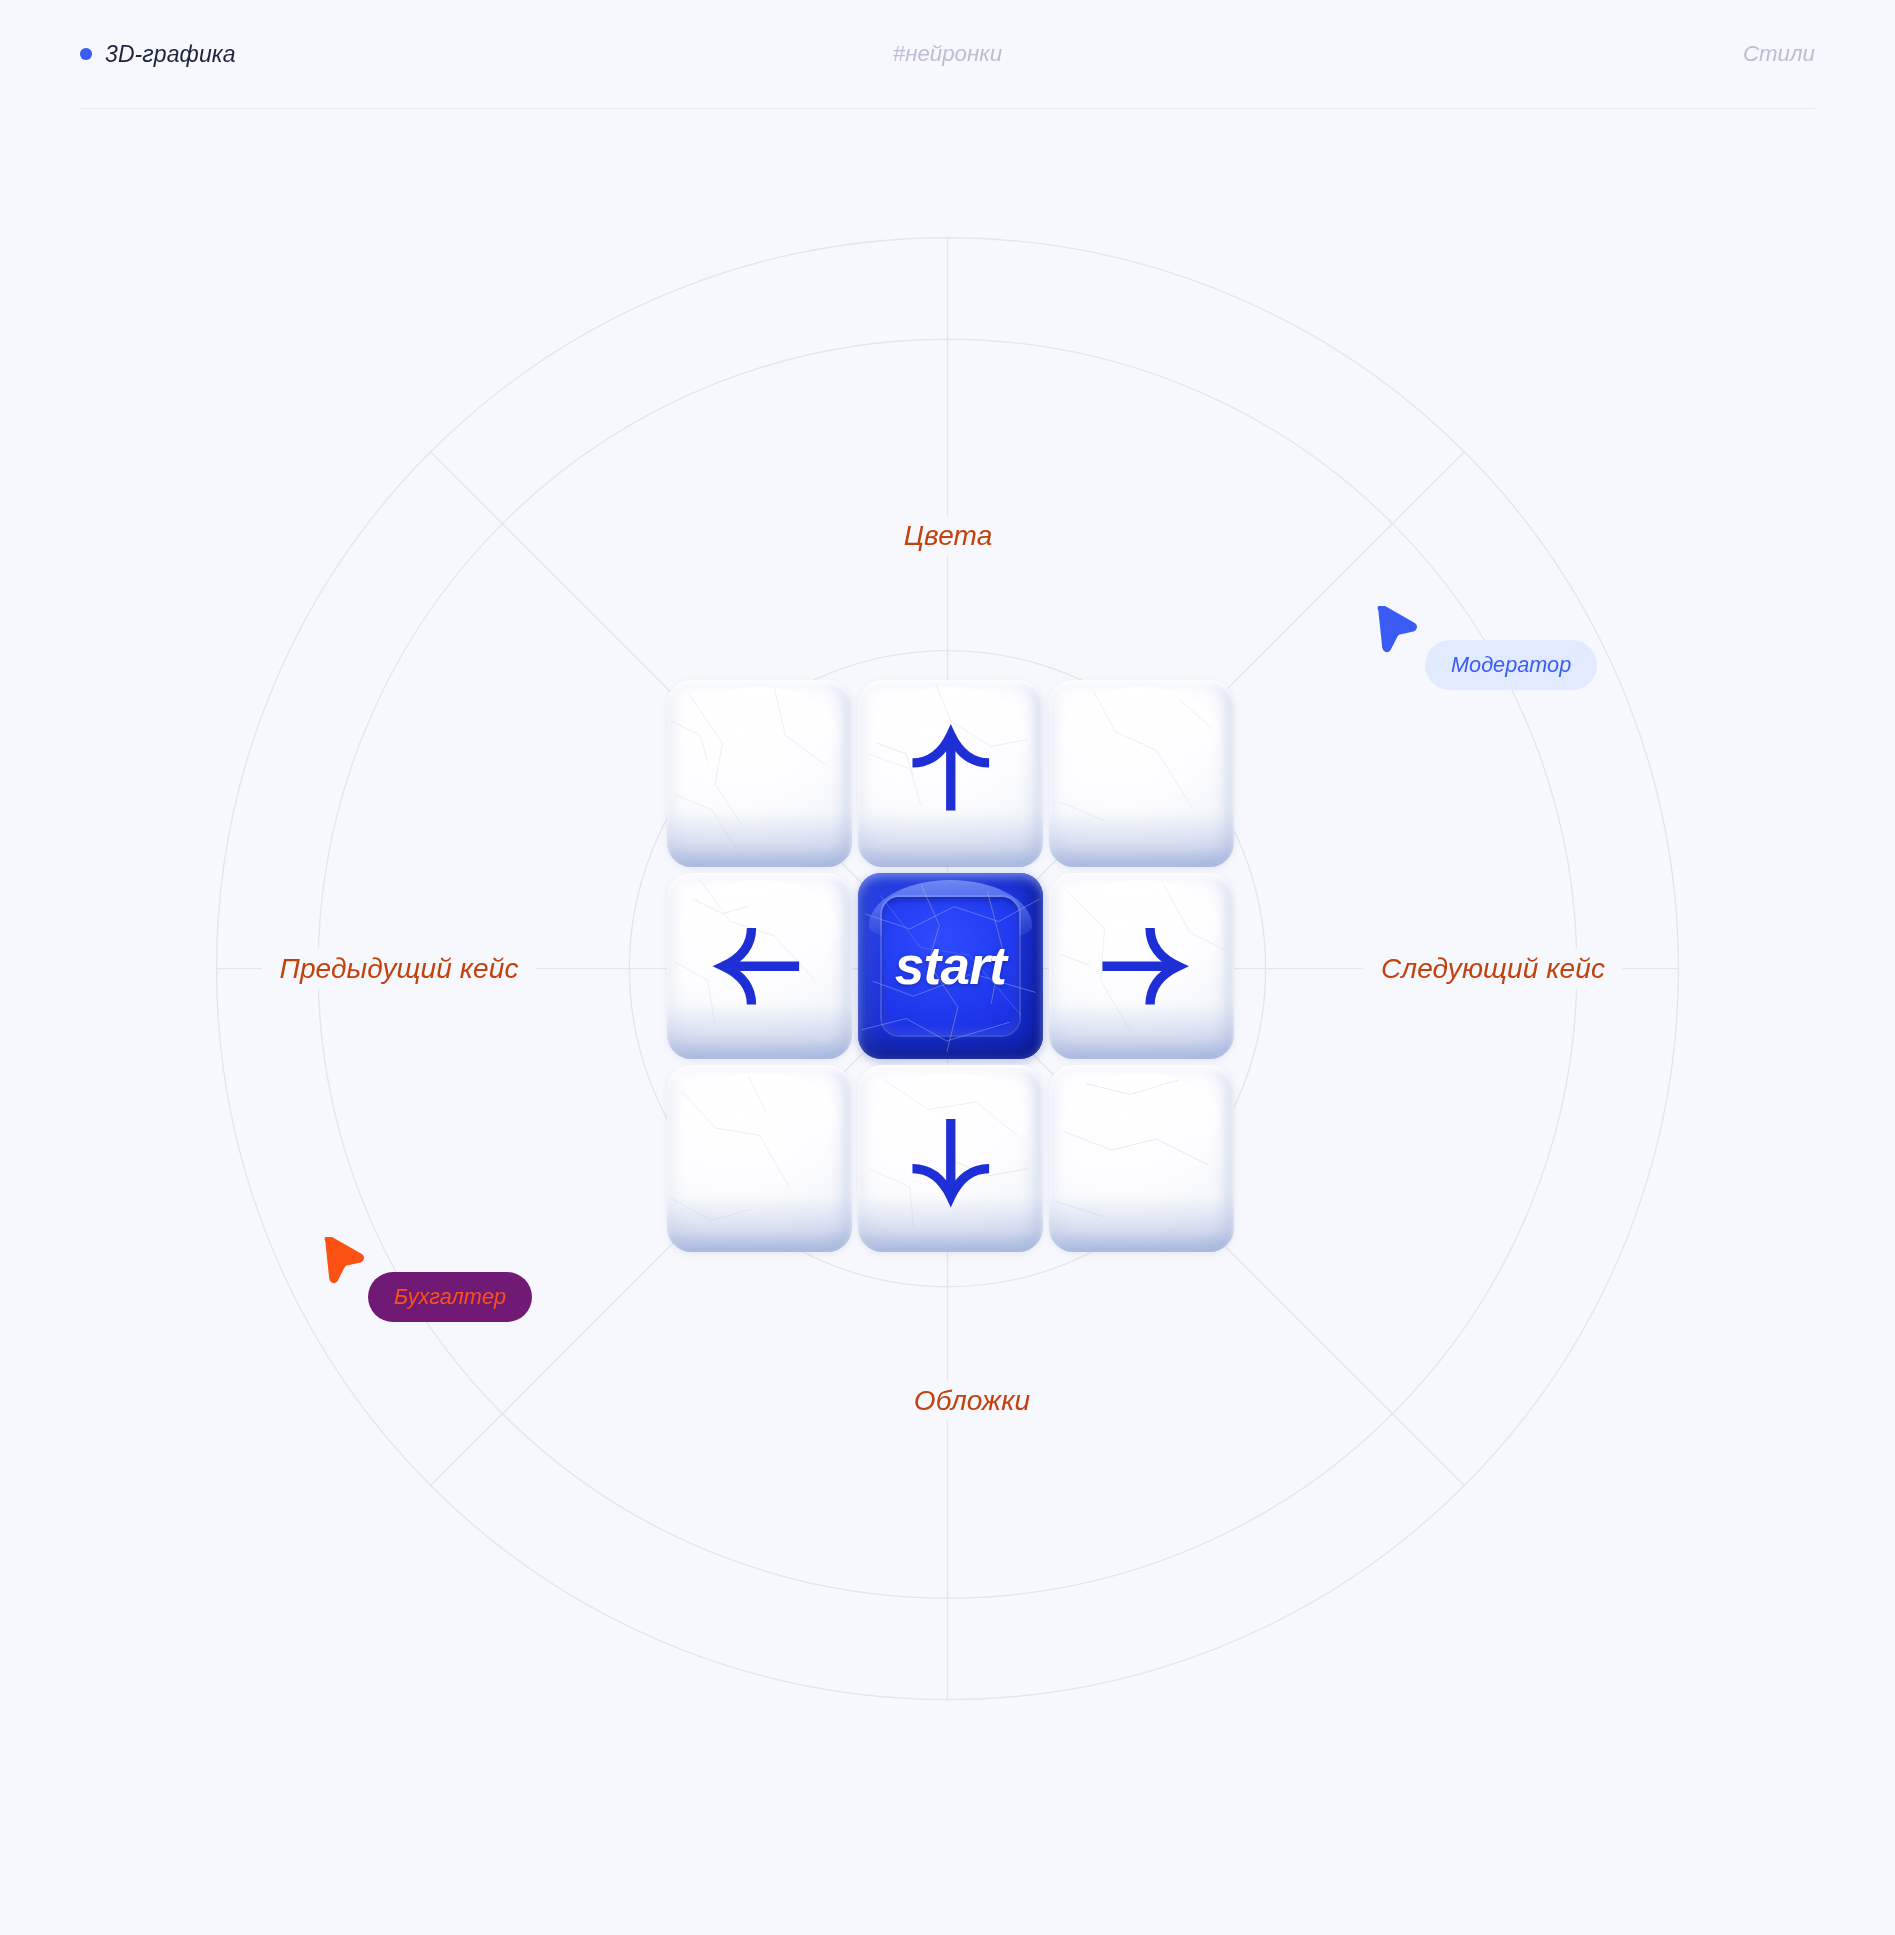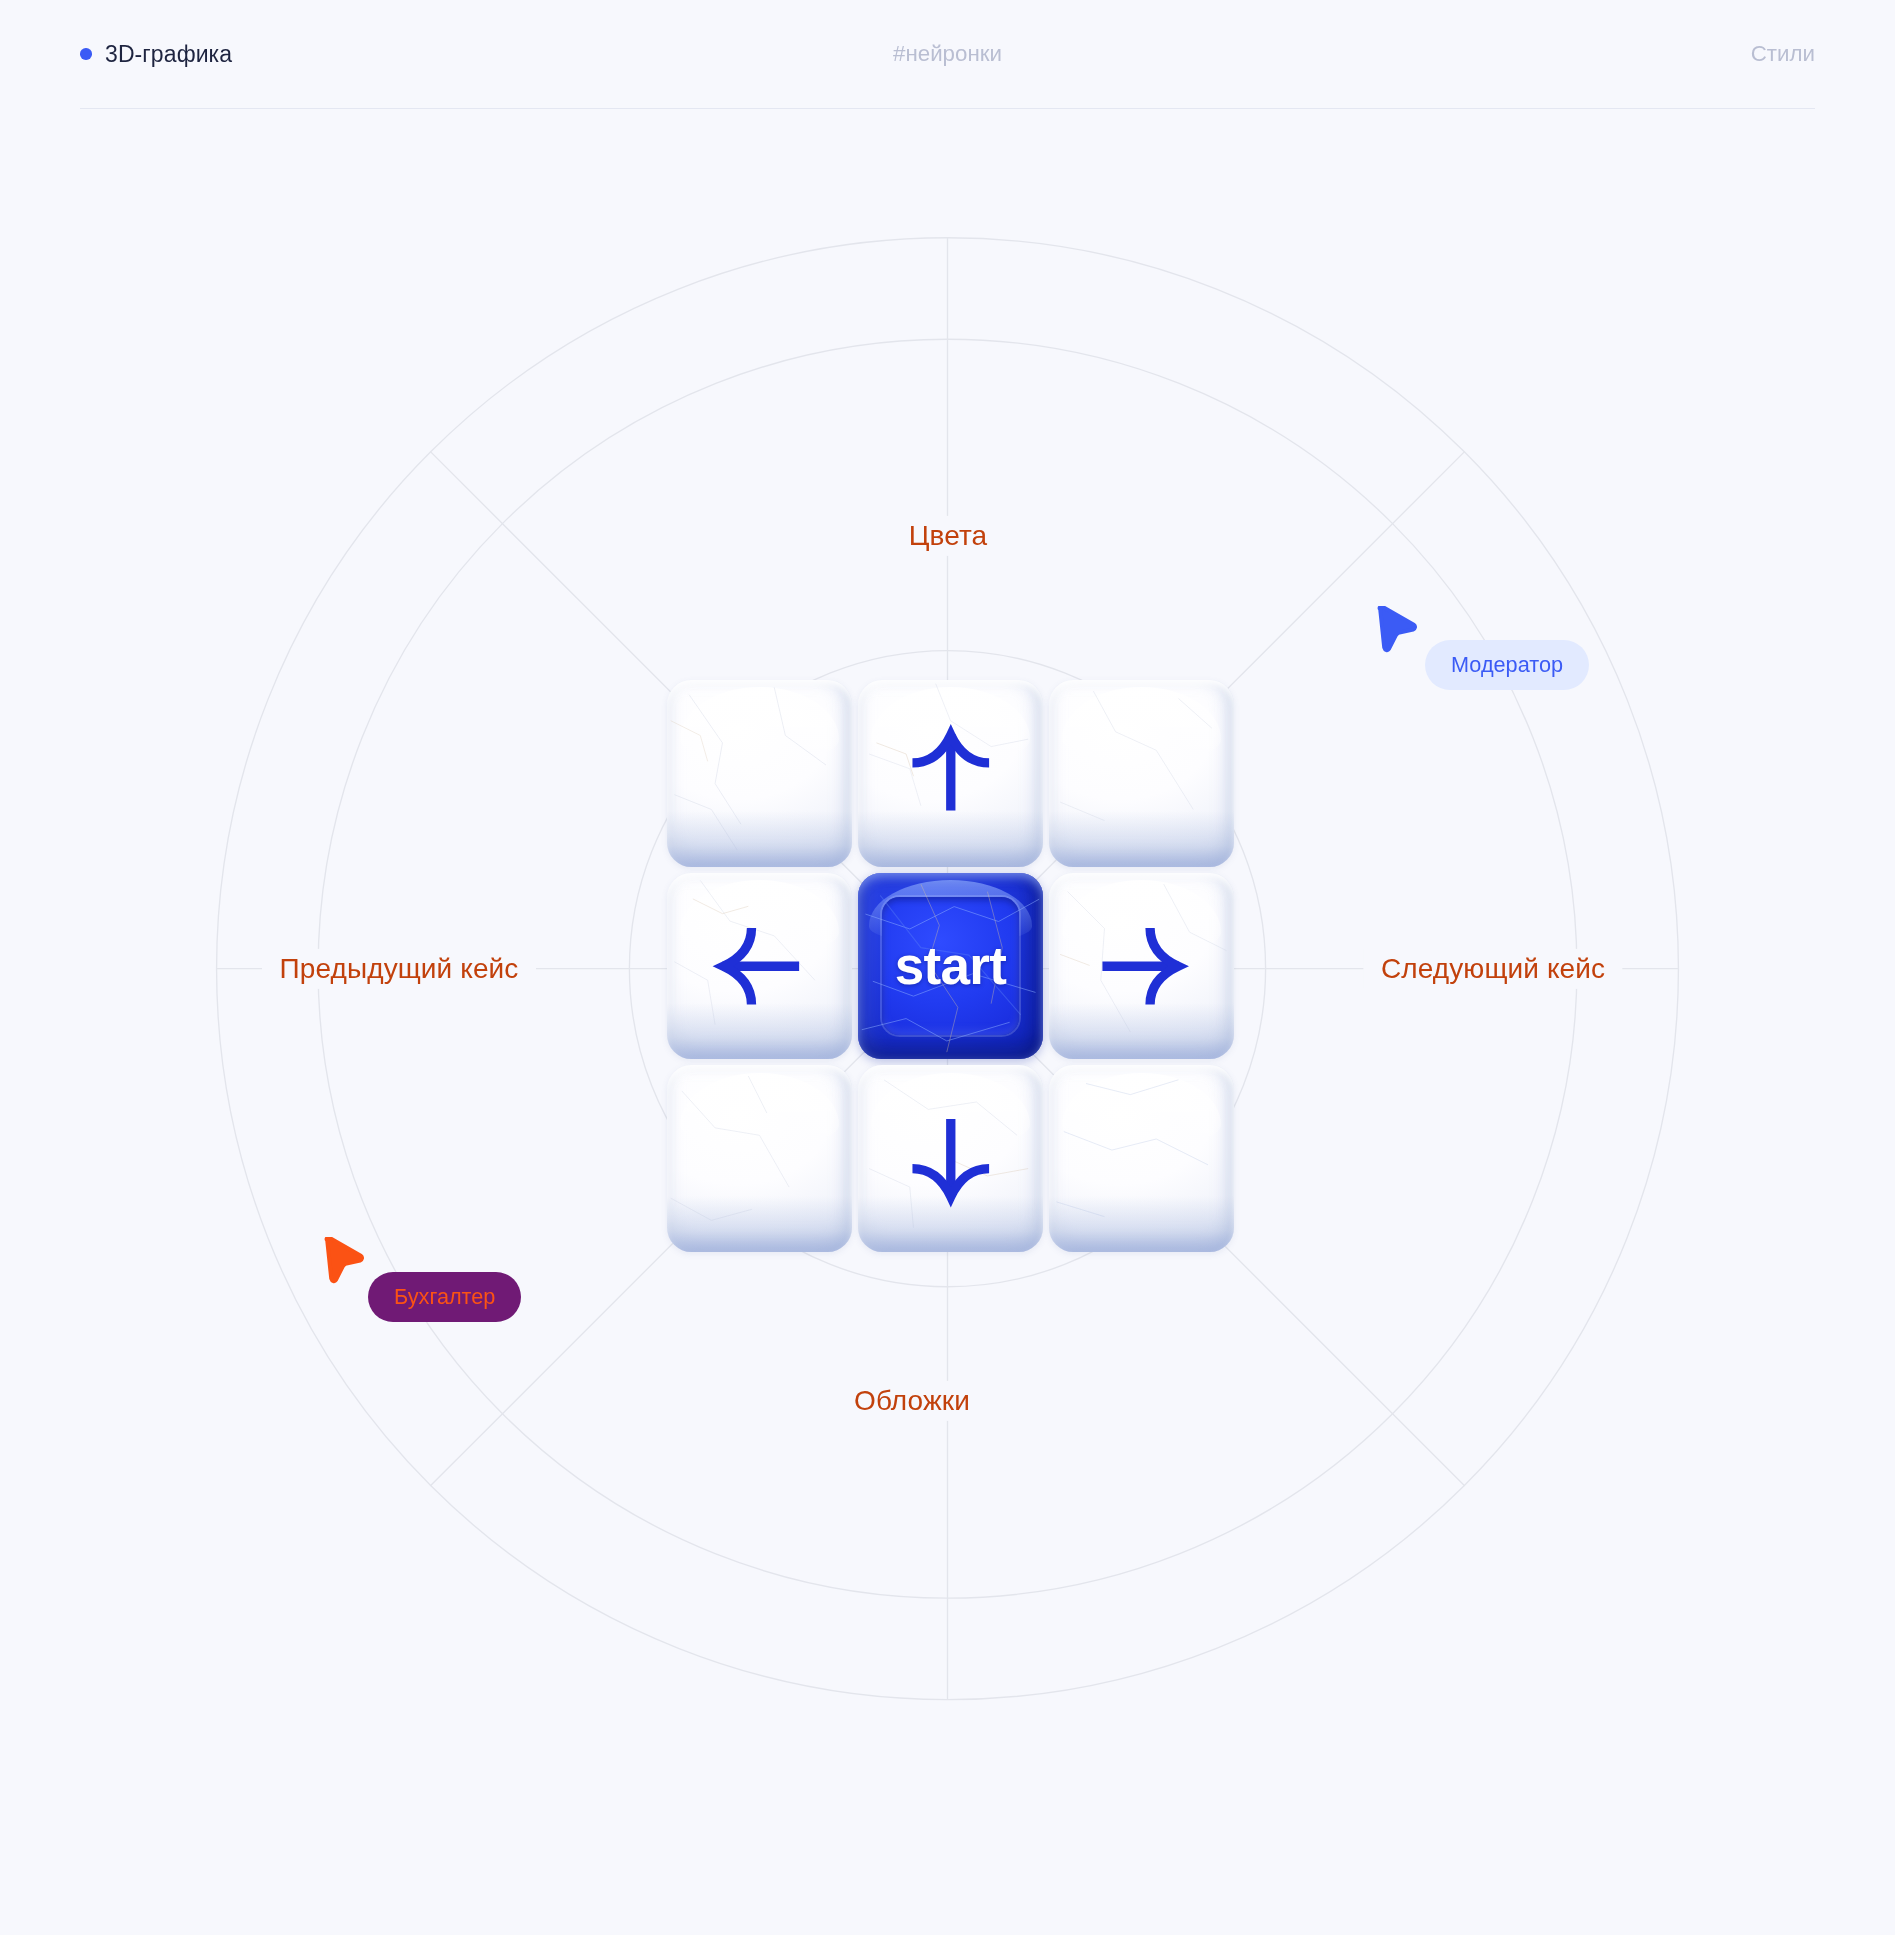--- a/index.html
+++ b/index.html
@@ -10,20 +10,21 @@
     background: #f7f8fd;
     font-family: "Liberation Sans", sans-serif;
     overflow: hidden;
   }
 
   #app {
     position: relative;
     width: 1895px;
     height: 1936px;
     background: #f7f8fd;
+    font-style: italic;
   }
 
   
   .header {
     position: absolute;
     top: 0; left: 0;
     width: 1895px;
     height: 110px;
   }
   .header-inner {
@@ -87,21 +88,21 @@
     position: absolute;
     font-size: 28px;
     color: #c2410c;
     white-space: nowrap;
     background: #f7f8fd;
     padding: 4.1px 17.6px;
     transform: translate(-50%, -50%);
     letter-spacing: 0.1px;
   }
   #label-top    { left: 948px; top: 536px; }
-  #label-bottom { left: 912px; top: 1401px; }
+  #label-bottom { left: 972px; top: 1401px; }
   #label-left   { left: 399px;  top: 969px; }
   #label-right  { left: 1493px; top: 969px; }
 
   
   .keyboard {
     position: absolute;
     left: 667px;
     top: 680px;
     width: 567px;
     height: 572px;

